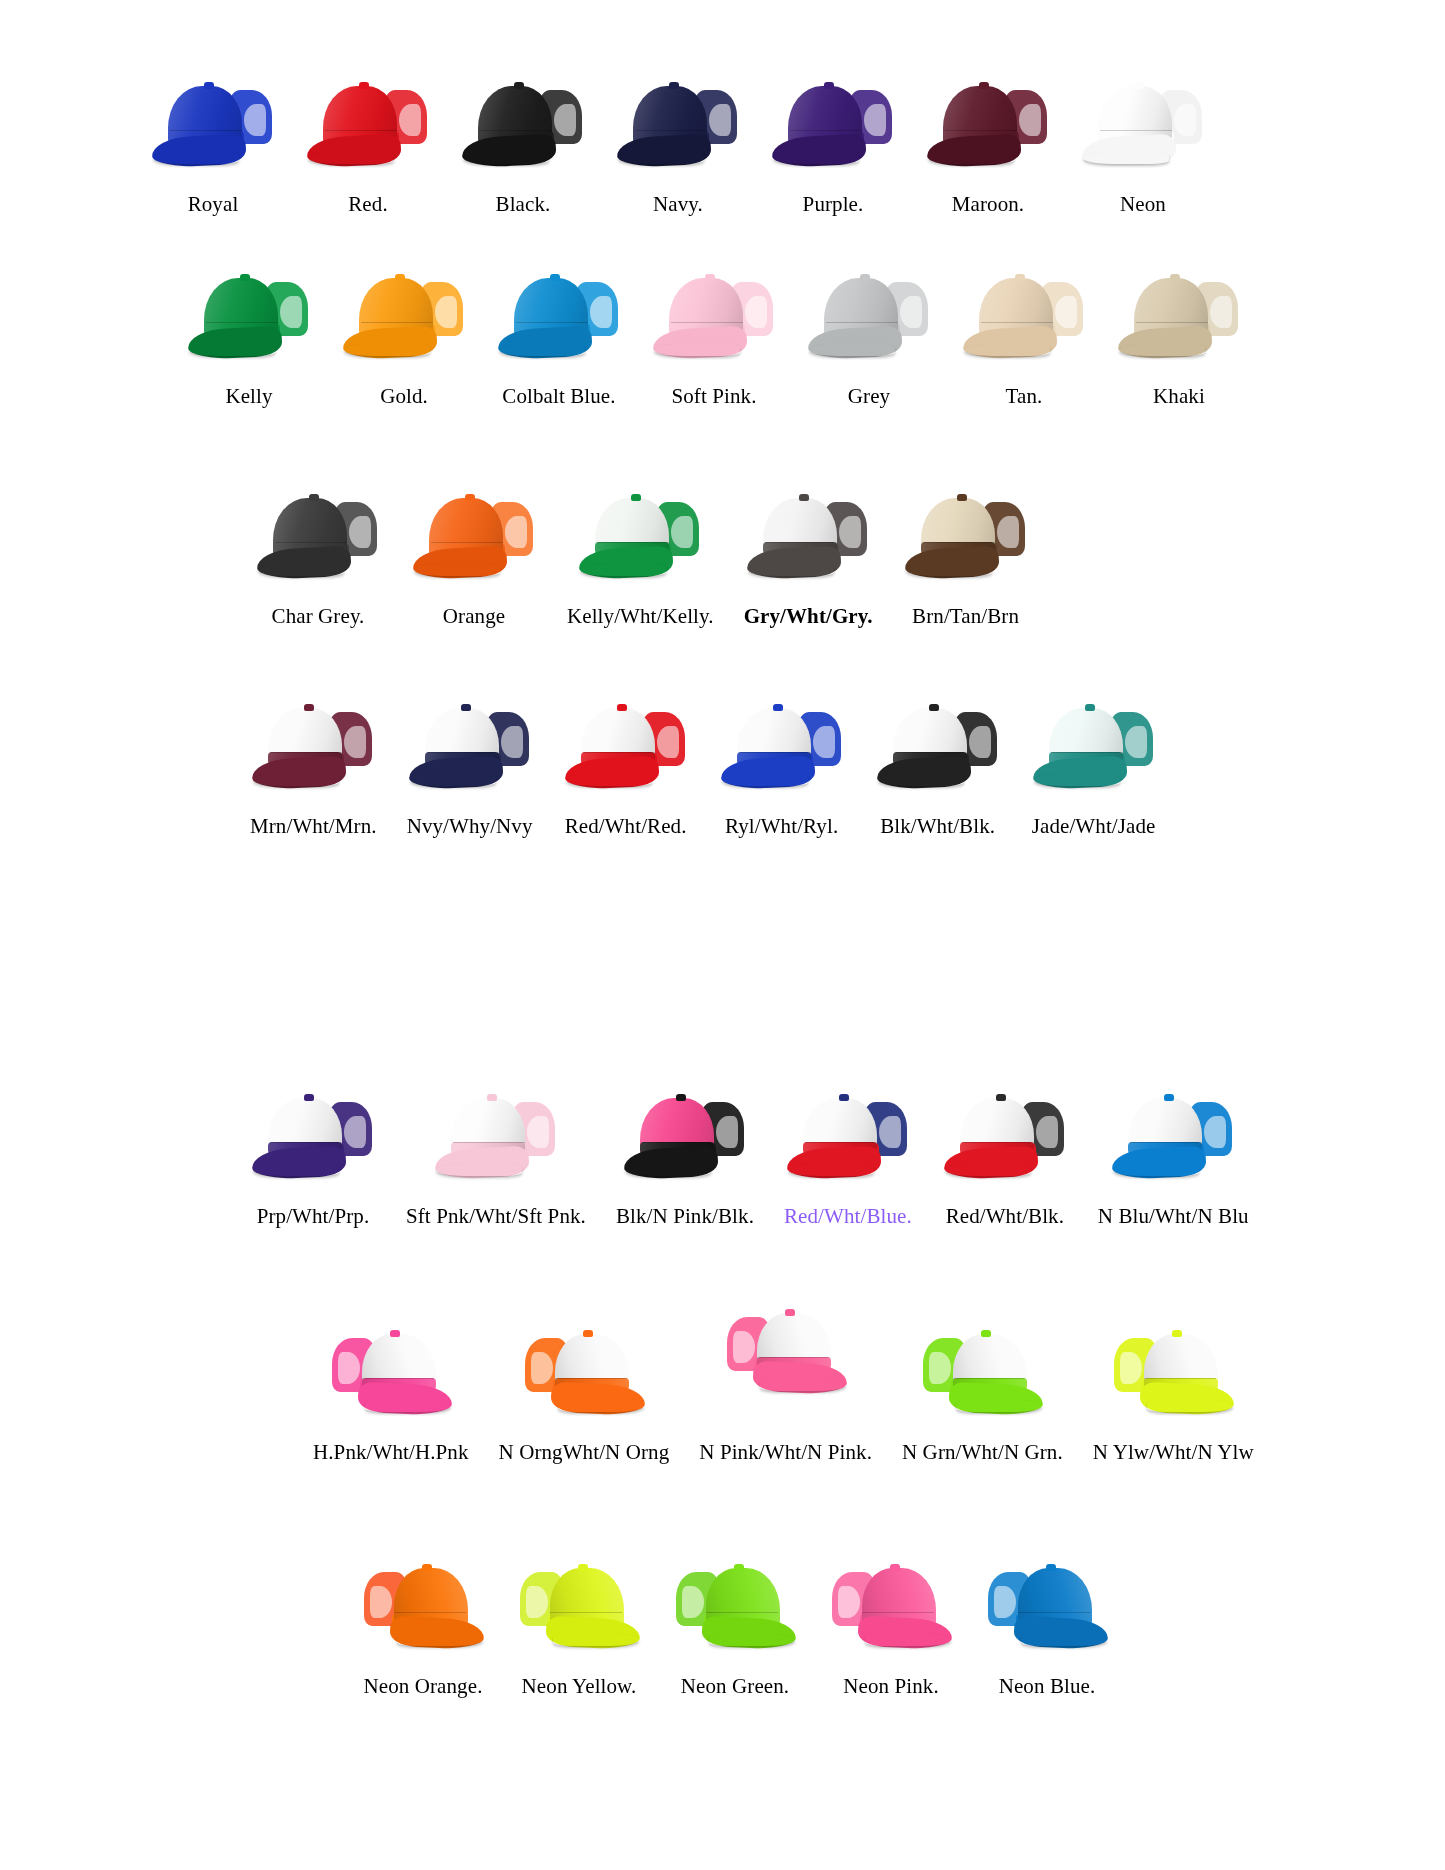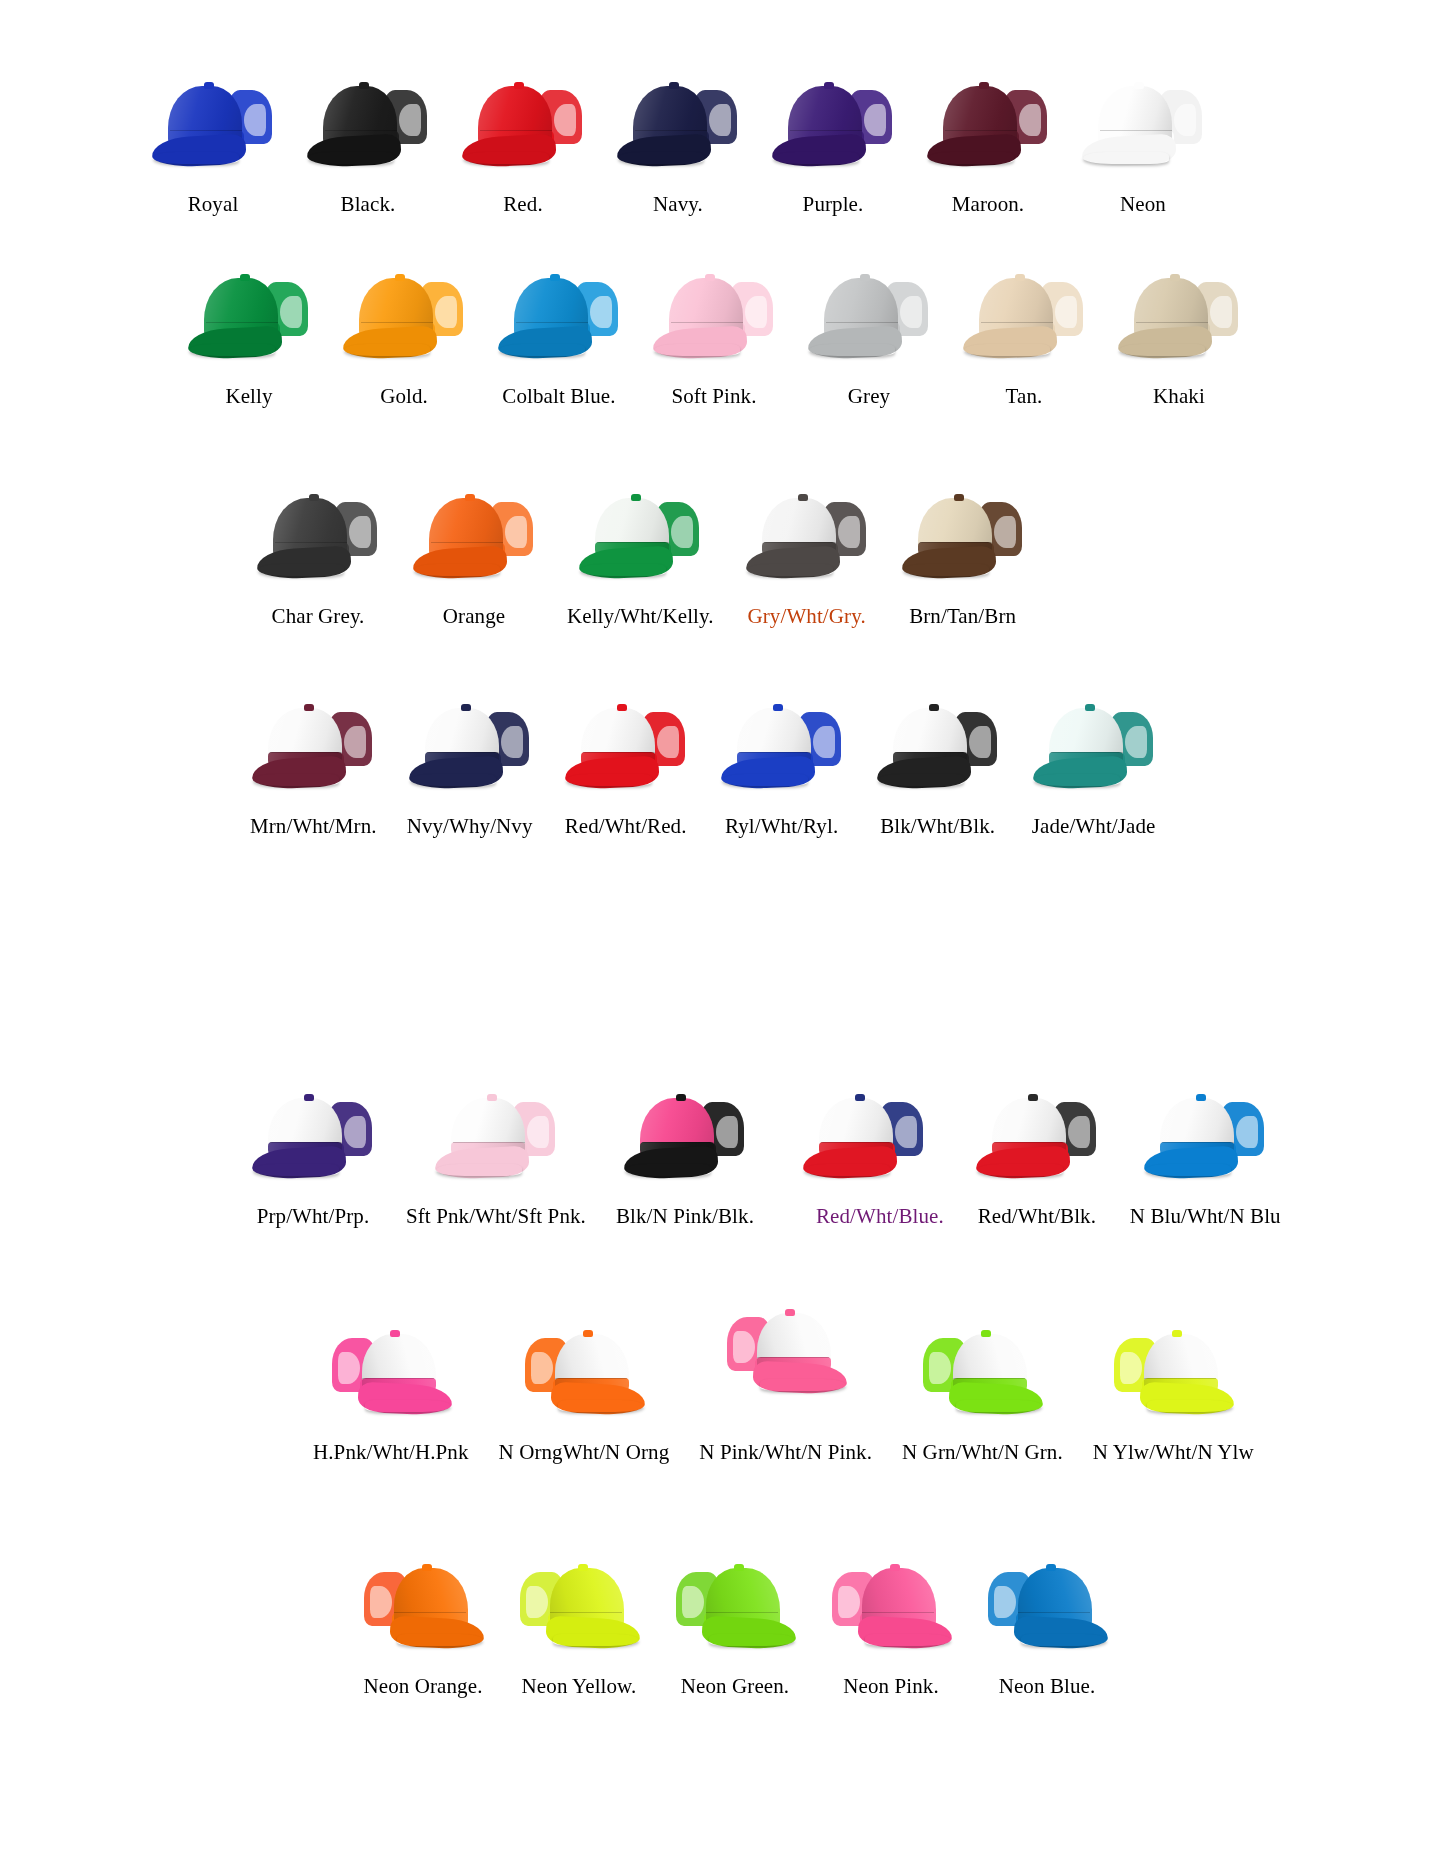--- a/index.html
+++ b/index.html
@@ -168,52 +168,52 @@
             <div class="brim" style="background: rgb(24, 49, 180);"></div>
             <div class="brim-edge"></div>
             <div class="button" style="background: rgb(26, 54, 192);"></div>
           </div>
         </div>
         <div class="cap-label" style="color: rgb(0, 0, 0);">Royal</div>
       </div>
       <div class="cap-cell">
         <div class="cap-art">
           <div class="cap">
+            <div class="mesh" style="background: rgb(228, 36, 44);"></div>
+            <div class="mesh-hi"></div>
+            <div class="crown" style="background: rgb(226, 18, 28);"></div>
+            <div class="band" style="background: rgb(226, 18, 28);"></div>
+            <div class="shade"></div>
+            <div class="seam"></div>
+            <div class="brim" style="background: rgb(207, 15, 25);"></div>
+            <div class="brim-edge"></div>
+            <div class="button" style="background: rgb(226, 18, 28);"></div>
+          </div>
+        </div>
+        <div class="cap-label" style="color: rgb(0, 0, 0);">Red.</div>
+      </div>
+      <div class="cap-cell">
+        <div class="cap-art">
+          <div class="cap">
             <div class="mesh" style="background: rgb(44, 44, 44);"></div>
             <div class="mesh-hi"></div>
             <div class="crown" style="background: rgb(29, 29, 29);"></div>
             <div class="band" style="background: rgb(29, 29, 29);"></div>
             <div class="shade"></div>
             <div class="seam"></div>
             <div class="brim" style="background: rgb(20, 20, 20);"></div>
             <div class="brim-edge"></div>
             <div class="button" style="background: rgb(29, 29, 29);"></div>
           </div>
         </div>
         <div class="cap-label" style="color: rgb(0, 0, 0);">Black.</div>
       </div>
       <div class="cap-cell">
         <div class="cap-art">
           <div class="cap">
-            <div class="mesh" style="background: rgb(228, 36, 44);"></div>
-            <div class="mesh-hi"></div>
-            <div class="crown" style="background: rgb(226, 18, 28);"></div>
-            <div class="band" style="background: rgb(226, 18, 28);"></div>
-            <div class="shade"></div>
-            <div class="seam"></div>
-            <div class="brim" style="background: rgb(207, 15, 25);"></div>
-            <div class="brim-edge"></div>
-            <div class="button" style="background: rgb(226, 18, 28);"></div>
-          </div>
-        </div>
-        <div class="cap-label" style="color: rgb(0, 0, 0);">Red.</div>
-      </div>
-      <div class="cap-cell">
-        <div class="cap-art">
-          <div class="cap">
             <div class="mesh" style="background: rgb(39, 42, 88);"></div>
             <div class="mesh-hi"></div>
             <div class="crown" style="background: rgb(28, 31, 72);"></div>
             <div class="band" style="background: rgb(28, 31, 72);"></div>
             <div class="shade"></div>
             <div class="seam"></div>
             <div class="brim" style="background: rgb(21, 24, 56);"></div>
             <div class="brim-edge"></div>
             <div class="button" style="background: rgb(28, 31, 72);"></div>
           </div>
@@ -439,21 +439,21 @@
             <div class="mesh-hi"></div>
             <div class="crown" style="background: rgb(244, 244, 244);"></div>
             <div class="band" style="background: rgb(77, 72, 70);"></div>
             <div class="shade"></div>
             <div class="seam"></div>
             <div class="brim" style="background: rgb(77, 72, 70);"></div>
             <div class="brim-edge"></div>
             <div class="button" style="background: rgb(77, 72, 70);"></div>
           </div>
         </div>
-        <div class="cap-label" style="color: #c2410c;">Gry/Wht/Gry.</div>
+        <div class="cap-label" style="color: #000000; font-weight: bold;">Gry/Wht/Gry.</div>
       </div>
       <div class="cap-cell">
         <div class="cap-art">
           <div class="cap">
             <div class="mesh" style="background: rgb(91, 58, 35);"></div>
             <div class="mesh-hi"></div>
             <div class="crown" style="background: rgb(230, 217, 189);"></div>
             <div class="band" style="background: rgb(91, 58, 35);"></div>
             <div class="shade"></div>
             <div class="seam"></div>
@@ -619,21 +619,21 @@
             <div class="mesh-hi"></div>
             <div class="crown" style="background: rgb(251, 251, 251);"></div>
             <div class="band" style="background: rgb(224, 22, 35);"></div>
             <div class="shade"></div>
             <div class="seam"></div>
             <div class="brim" style="background: rgb(224, 22, 35);"></div>
             <div class="brim-edge"></div>
             <div class="button" style="background: rgb(34, 48, 126);"></div>
           </div>
         </div>
-        <div class="cap-label" style="color: #701a75; margin-left: 32px;">Red/Wht/Blue.</div>
+        <div class="cap-label" style="color: #8b5cf6;">Red/Wht/Blue.</div>
       </div>
       <div class="cap-cell">
         <div class="cap-art">
           <div class="cap">
             <div class="mesh" style="background: rgb(42, 42, 42);"></div>
             <div class="mesh-hi"></div>
             <div class="crown" style="background: rgb(251, 251, 251);"></div>
             <div class="band" style="background: rgb(224, 22, 35);"></div>
             <div class="shade"></div>
             <div class="seam"></div>

